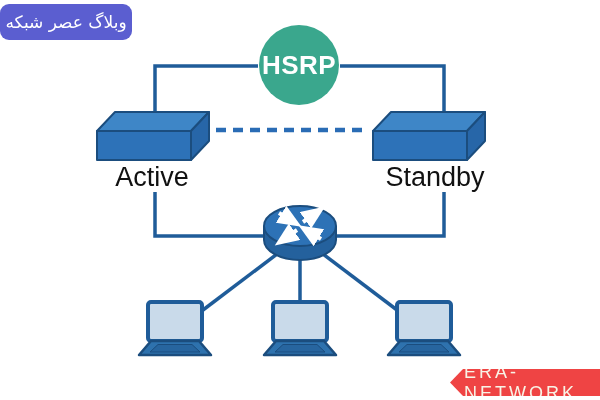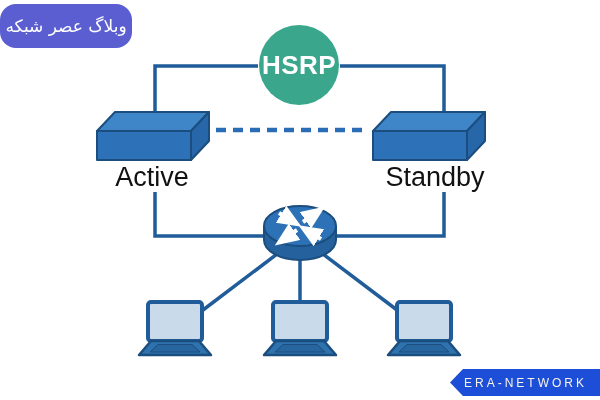--- a/index.html
+++ b/index.html
@@ -2,34 +2,34 @@
 <html><head>
 <meta charset="utf-8">
 <style>
   html,body{margin:0;padding:0;background:#fff;}
   .canvas{
     position:relative;width:600px;height:400px;background:#ffffff;
     font-family:"Liberation Sans",sans-serif;overflow:hidden;
   }
   .diagram-svg{position:absolute;left:0;top:0;}
   .blog-badge{
-    position:absolute;left:0;top:4px;width:132px;height:44px;
-    background:#5b5ed0;border-radius:16px;
+    position:absolute;left:0;top:4px;width:132px;height:36px;
+    background:#5b5ed0;border-radius:9px;
     display:flex;align-items:center;justify-content:center;
     color:#ffffff;font-size:17px;
     font-family:"DejaVu Sans",sans-serif;
     direction:rtl;
   }
   .brand-badge{
     position:absolute;right:0;bottom:4px;height:27px;width:150px;
-    background:#1d4ed8;
+    background:#ef4444;
     clip-path:polygon(0 50%,13px 0,100% 0,100% 100%,13px 100%);
     display:flex;align-items:center;justify-content:flex-start;
     padding-left:14px;box-sizing:border-box;
-    color:#f8f3e6;font-size:12px;letter-spacing:3px;font-weight:500;
+    color:#f8f3e6;font-size:18px;letter-spacing:3px;font-weight:500;
   }
   .lbl{font-family:"Liberation Sans",sans-serif;}
 </style>
 </head>
 <body>
 
 <div class="canvas">
 
   <svg class="diagram-svg" width="600" height="400" viewBox="0 0 600 400">
 

